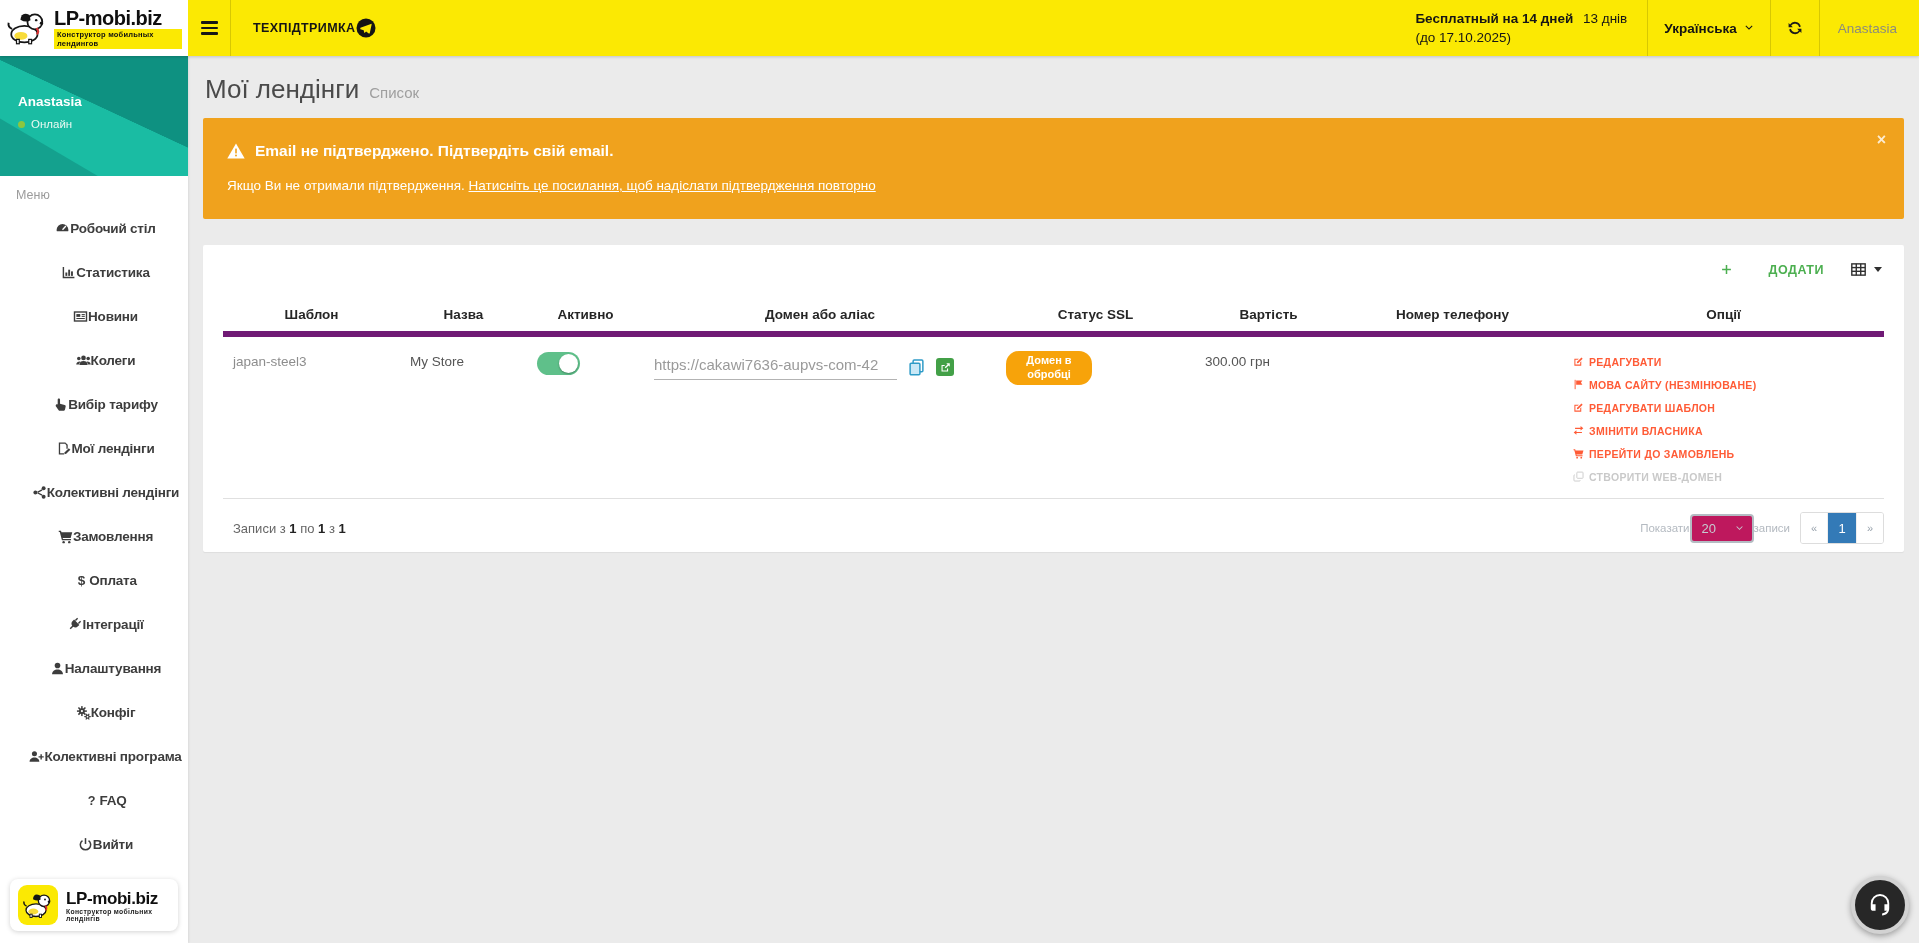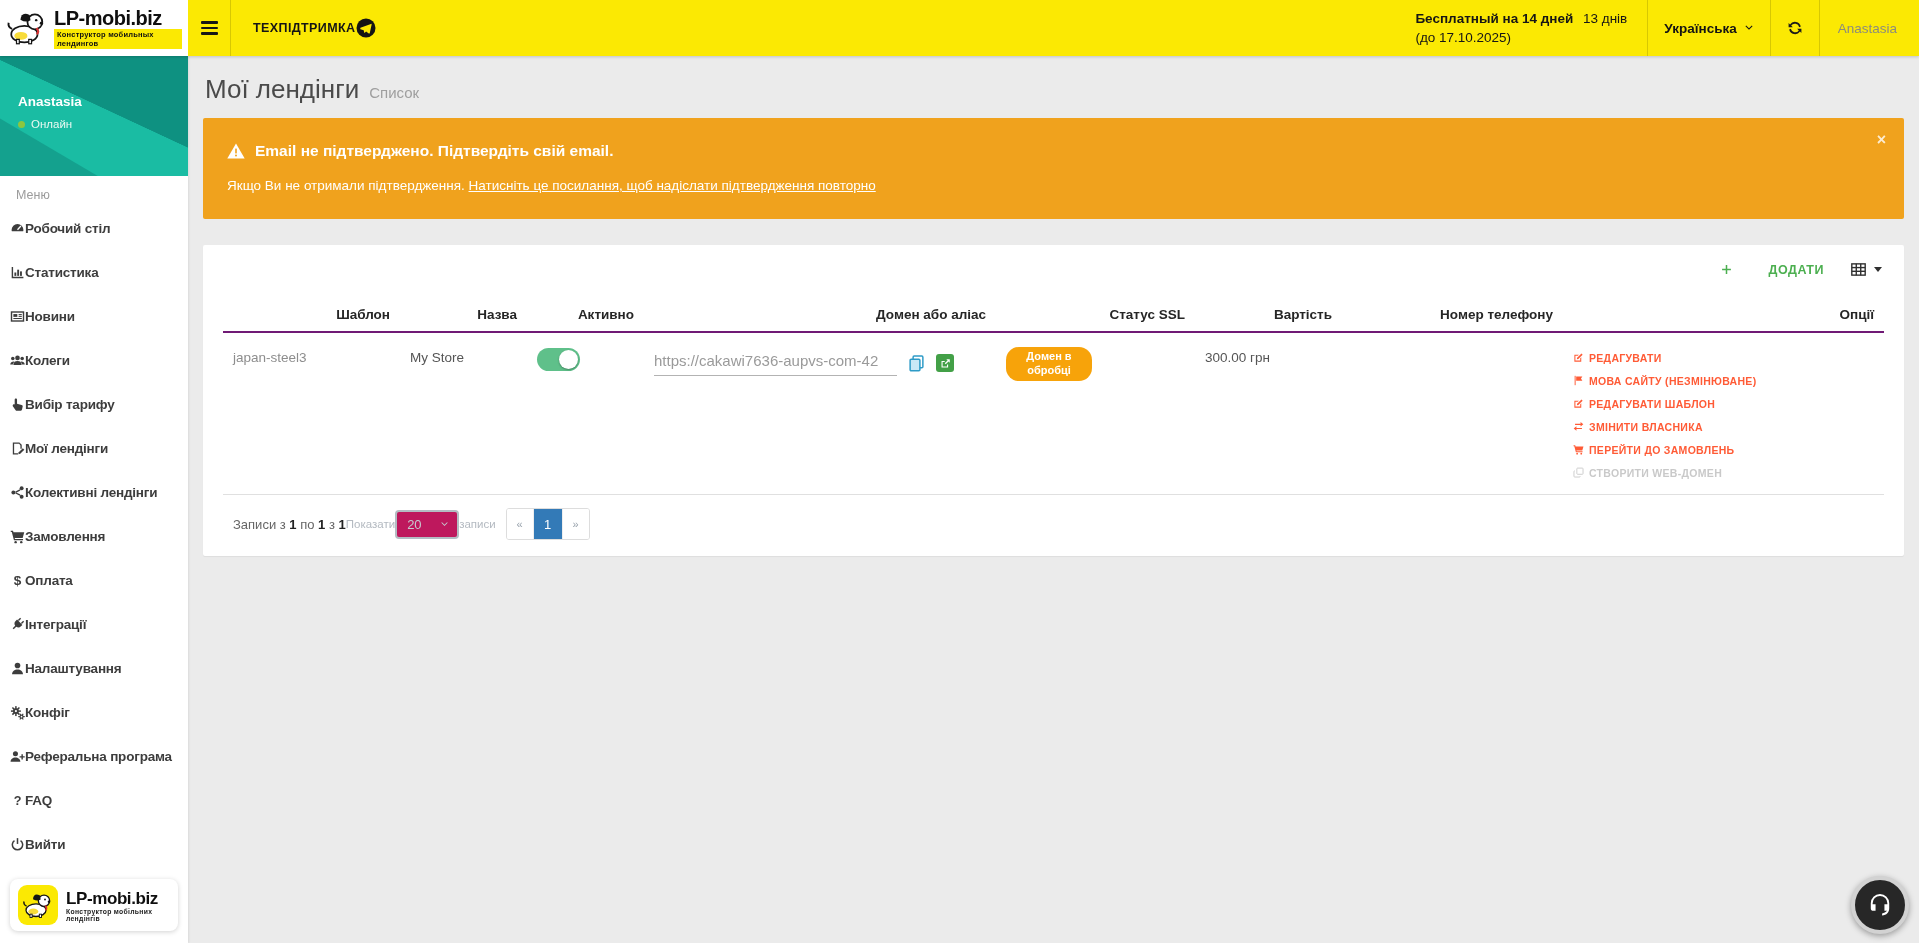--- a/index.html
+++ b/index.html
@@ -43,21 +43,21 @@
   .user-block { height:120px; flex:0 0 120px; position:relative; overflow:hidden;
     background:linear-gradient(205deg,#0E9181 0%,#0E9181 44%,#1ABCA3 44.3%,#1ABCA3 100%); }
   .user-block::after { content:""; position:absolute; inset:0; background:#14A18E;
     clip-path:polygon(0 52%, 52% 100%, 0 100%); }
   .user-meta { position:absolute; left:18px; top:38px; z-index:2; }
   .user-name { color:#fff; font-size:13.5px; font-weight:700; margin-bottom:9px; }
   .user-status { display:flex; align-items:center; gap:6px; font-size:11.5px; color:#eafaf2; }
   .status-dot { width:7px; height:7px; border-radius:50%; background:#8DC63F; display:inline-block; }
   .menu-label { margin:12px 0 4px 16px; font-size:12.5px; color:#9c9c9c; }
   .menu { list-style:none; }
-  .menu-item { height:44px; display:flex; align-items:center; padding-left:10px; cursor:pointer; }
+  .menu-item { height:44px; display:flex; align-items:center; padding-left:23px; cursor:pointer;justify-content:center; }
   .mi-ic { width:15px; height:15px; flex:0 0 15px; fill:#3d3d3d; color:#3d3d3d; }
   .mi-label { font-size:13.5px; font-weight:600; color:#3d3d3d; letter-spacing:-0.2px; white-space:nowrap; }
   .side-card { margin:auto 10px 12px 10px; background:#fff; border-radius:8px; box-shadow:0 1px 5px rgba(0,0,0,.18);
     display:flex; align-items:center; gap:8px; padding:6px 8px; }
   .side-card-tile { width:40px; height:40px; flex:0 0 40px; background:#FBE903; border-radius:9px; display:flex; align-items:center; justify-content:center; }
   .side-card-tile svg { width:32px; height:27px; }
   .sc-text { display:flex; flex-direction:column; }
   .sc-title { font-size:17px; font-weight:800; letter-spacing:-0.4px; color:#0f0f0f; line-height:19px; }
   .sc-sub { font-size:6.8px; font-weight:700; color:#222; letter-spacing:.3px; }
 
@@ -77,42 +77,42 @@
   .panel { margin-top:26px; background:#fff; border-radius:2px; padding:0 20px; box-shadow:0 1px 1px rgba(0,0,0,.06); }
   .toolbar { display:flex; justify-content:flex-end; align-items:center; padding:16px 2px 13px 0; gap:26px; }
   .add-btn { display:flex; align-items:center; gap:5px; cursor:pointer; }
   .add-btn svg { width:11px; height:11px; fill:#4CAF50; }
   .add-label { font-size:12.5px; font-weight:600; color:#4CAF50; letter-spacing:.5px;margin-left:32px; }
   .grid-btn { display:flex; align-items:center; gap:7px; cursor:pointer; }
   .grid-btn svg { width:17px; height:17px; color:#2f2f2f; }
   .caret { width:0; height:0; border-left:4.5px solid transparent; border-right:4.5px solid transparent; border-top:5px solid #2f2f2f; }
 
   table { width:100%; border-collapse:collapse; table-layout:fixed; }
-  th { text-align:right; font-size:13.5px; font-weight:700; color:#262626; padding:16px 10px 9px 10px; border-bottom:2px solid #701a75; white-space:nowrap; }
+  th { text-align:center; font-size:13.5px; font-weight:700; color:#262626; padding:16px 10px 9px 10px; border-bottom:6px solid #701a75; white-space:nowrap; }
   td { vertical-align:top; padding:17px 10px 10px 10px; border-bottom:1px solid #e0e0e0; font-size:13.5px; }
   .cell-template { color:#8d8d8d; }
   .cell-name { color:#555; }
   .toggle { width:43px; height:23px; border-radius:12px; background:#5FC08A; position:relative; cursor:pointer; margin-top:-2px; }
   .toggle::after { content:""; position:absolute; right:2px; top:2px; width:19px; height:19px; border-radius:50%; background:#fff; box-shadow:0 1px 2px rgba(0,0,0,.3); }
   .domain-wrap { display:flex; align-items:center; gap:11px; }
   .domain-input { width:243px; border:none; border-bottom:1px solid #b3b3b3; background:transparent; outline:none;
     font-family:"Liberation Sans","DejaVu Sans",sans-serif; font-size:15px; color:#9a9a9a; padding:2px 0 6px 0; }
   .copy-ic { width:17px; height:17px; cursor:pointer; }
   .ext-btn { width:18px; height:18px; border-radius:3px; background:#43A047; display:flex; align-items:center; justify-content:center; cursor:pointer; }
   .ext-btn svg { width:11px; height:11px; fill:#fff; }
   .ssl-badge { display:inline-block; width:86px; background:#F7A30A; color:#fff; font-size:11px; font-weight:700;
     text-align:center; line-height:1.25; padding:3px 4px; border-radius:13px; margin-top:-3px; }
   .cell-price { color:#555; }
   .opts { list-style:none; margin-top:-4px; }
   .opt { display:flex; align-items:center; gap:5px; height:23px; color:#FF5B36; cursor:pointer; }
   .opt svg { width:11px; height:11px; fill:currentColor; flex:0 0 auto; }
   .opt-label { font-size:10.5px; font-weight:600; letter-spacing:.3px; white-space:nowrap; }
   .opt.is-disabled { color:#c9c9c9; cursor:default; }
 
-  .table-footer { display:flex; align-items:center; padding:13px 0 16px 0; }
+  .table-footer { display:flex; justify-content:space-between; align-items:center; padding:13px 0 8px 0; }
   .records { font-size:13px; color:#666; padding-left:10px; }
   .records b { color:#222; font-weight:700; }
   .foot-right { display:flex; align-items:center; }
   .muted { font-size:11.5px; color:#b4bac1; }
   .size-select { width:64px; height:29px; border:2px solid #b4bcc3; border-radius:4px; background:#be185d;
     display:flex; align-items:center; justify-content:space-between; padding:0 8px 0 10px; cursor:default; }
   .size-select span { font-size:13px; color:#c6cbd0; }
   .size-select svg { width:9px; height:9px; fill:#c6cbd0; }
   .pager { display:flex; border:1px solid #ddd; border-radius:3px; overflow:hidden; margin-left:10px; }
   .pg { width:27px; height:30px; display:flex; align-items:center; justify-content:center; font-size:11px; color:#98a2ac; background:#fff; cursor:pointer; }
@@ -418,21 +418,21 @@
           <li class="menu-item">
             <svg class="mi-ic">
               <use href="#i-cogs"></use>
             </svg>
             <span class="mi-label">Конфіг</span>
           </li>
           <li class="menu-item">
             <svg class="mi-ic">
               <use href="#i-user-plus"></use>
             </svg>
-            <span class="mi-label">Реферальна програма</span>
+            <span class="mi-label">Колективні програма</span>
           </li>
           <li class="menu-item">
             <svg class="mi-ic">
               <use href="#i-question"></use>
             </svg>
             <span class="mi-label">FAQ</span>
           </li>
           <li class="menu-item">
             <svg class="mi-ic">
               <use href="#i-power"></use>

